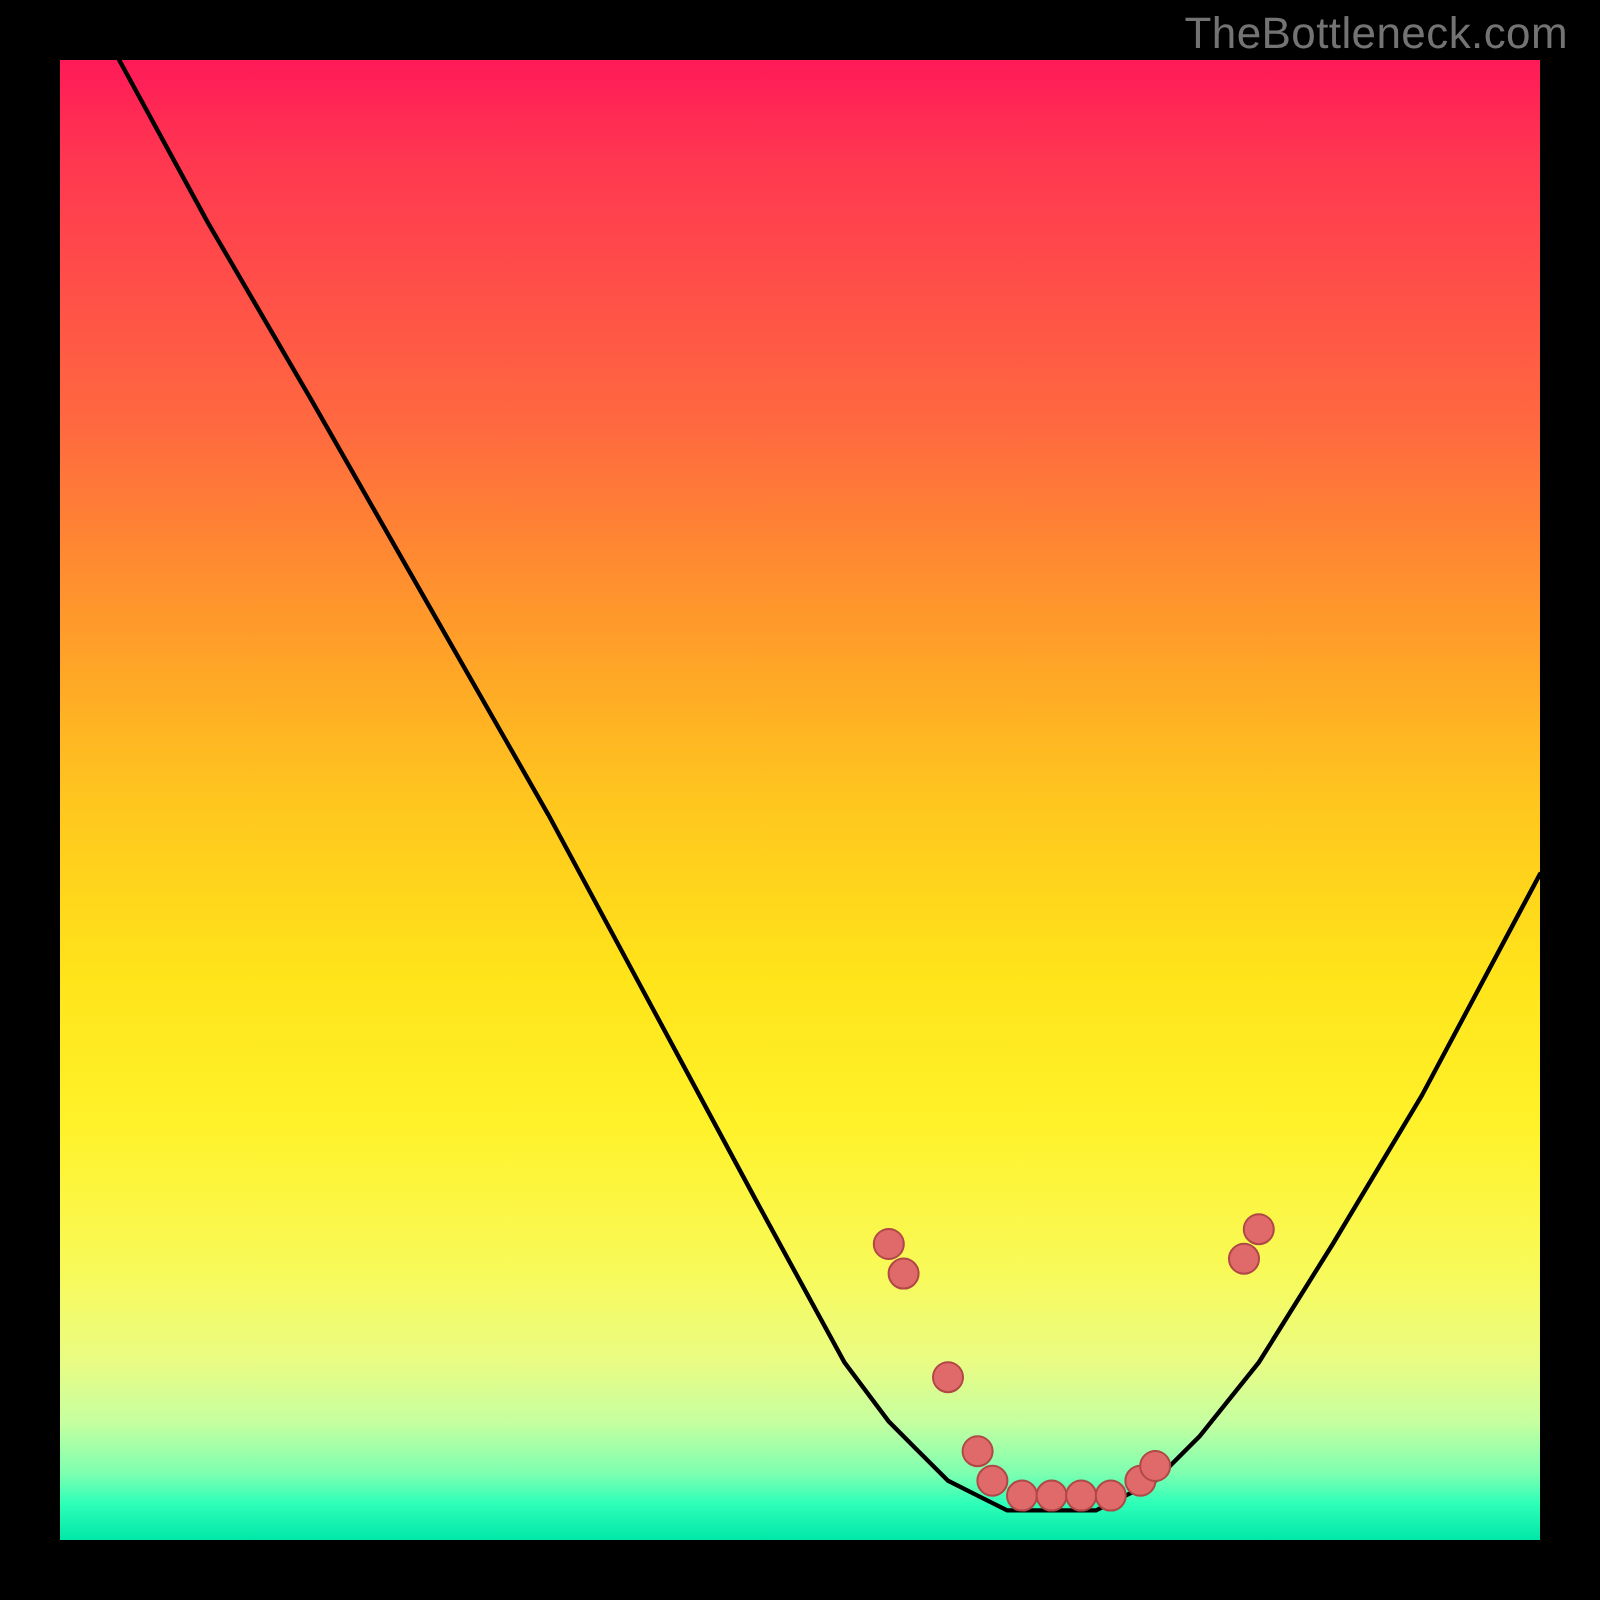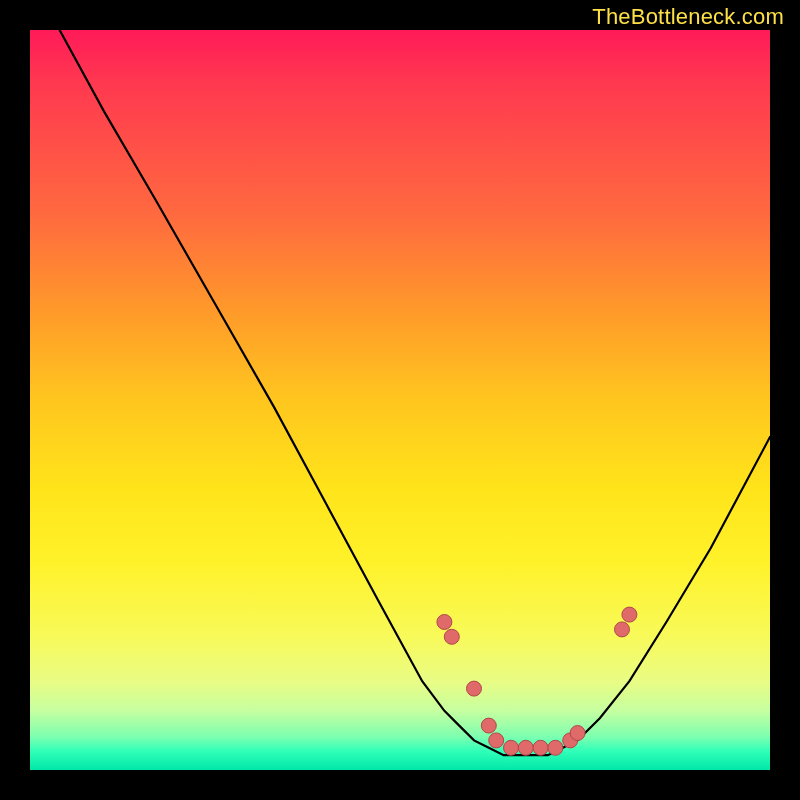--- a/index.html
+++ b/index.html
@@ -7,21 +7,21 @@
   .frame {
     position: relative;
     width: 800px;
     height: 800px;
     background: #000;
   }
   .watermark {
     position: absolute;
     top: 4px;
     right: 16px;
-    color: #fde047;
+    color: #737373;
     font-family: Arial, Helvetica, sans-serif;
     font-size: 22px;
     letter-spacing: 0.2px;
     z-index: 10;
   }
   .plot-area {
     position: absolute;
     left: 30px;
     top: 30px;
     width: 740px;

